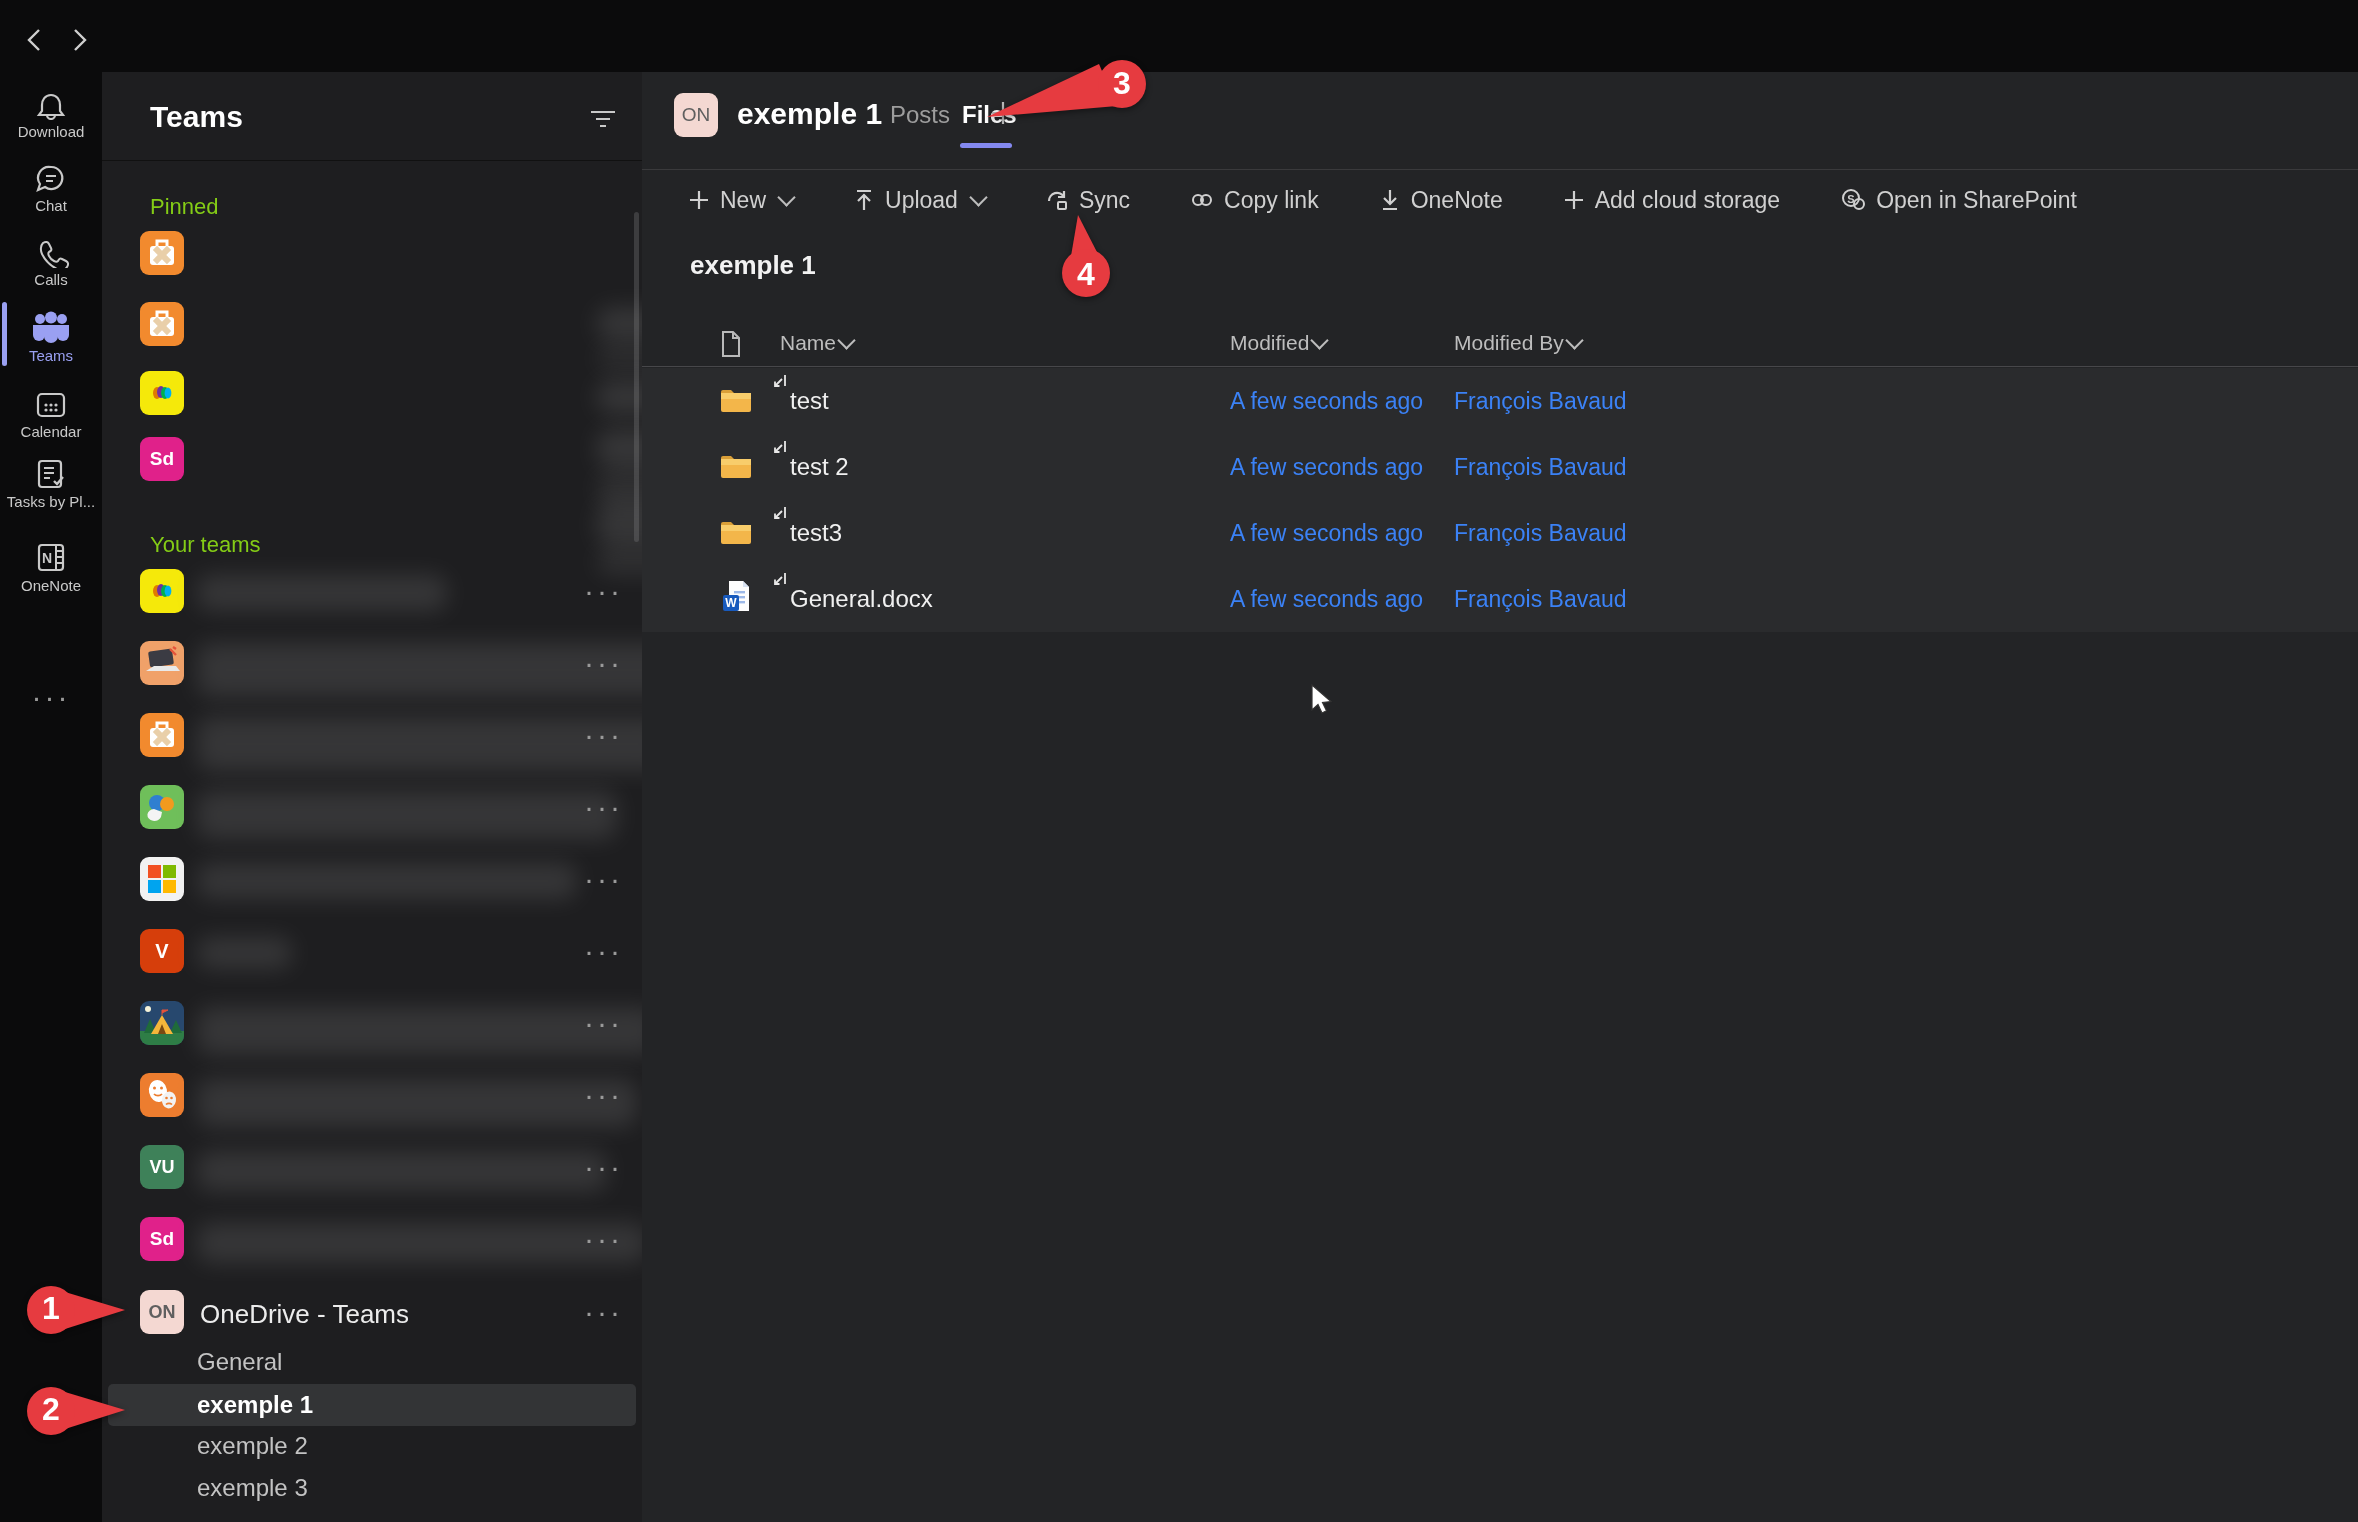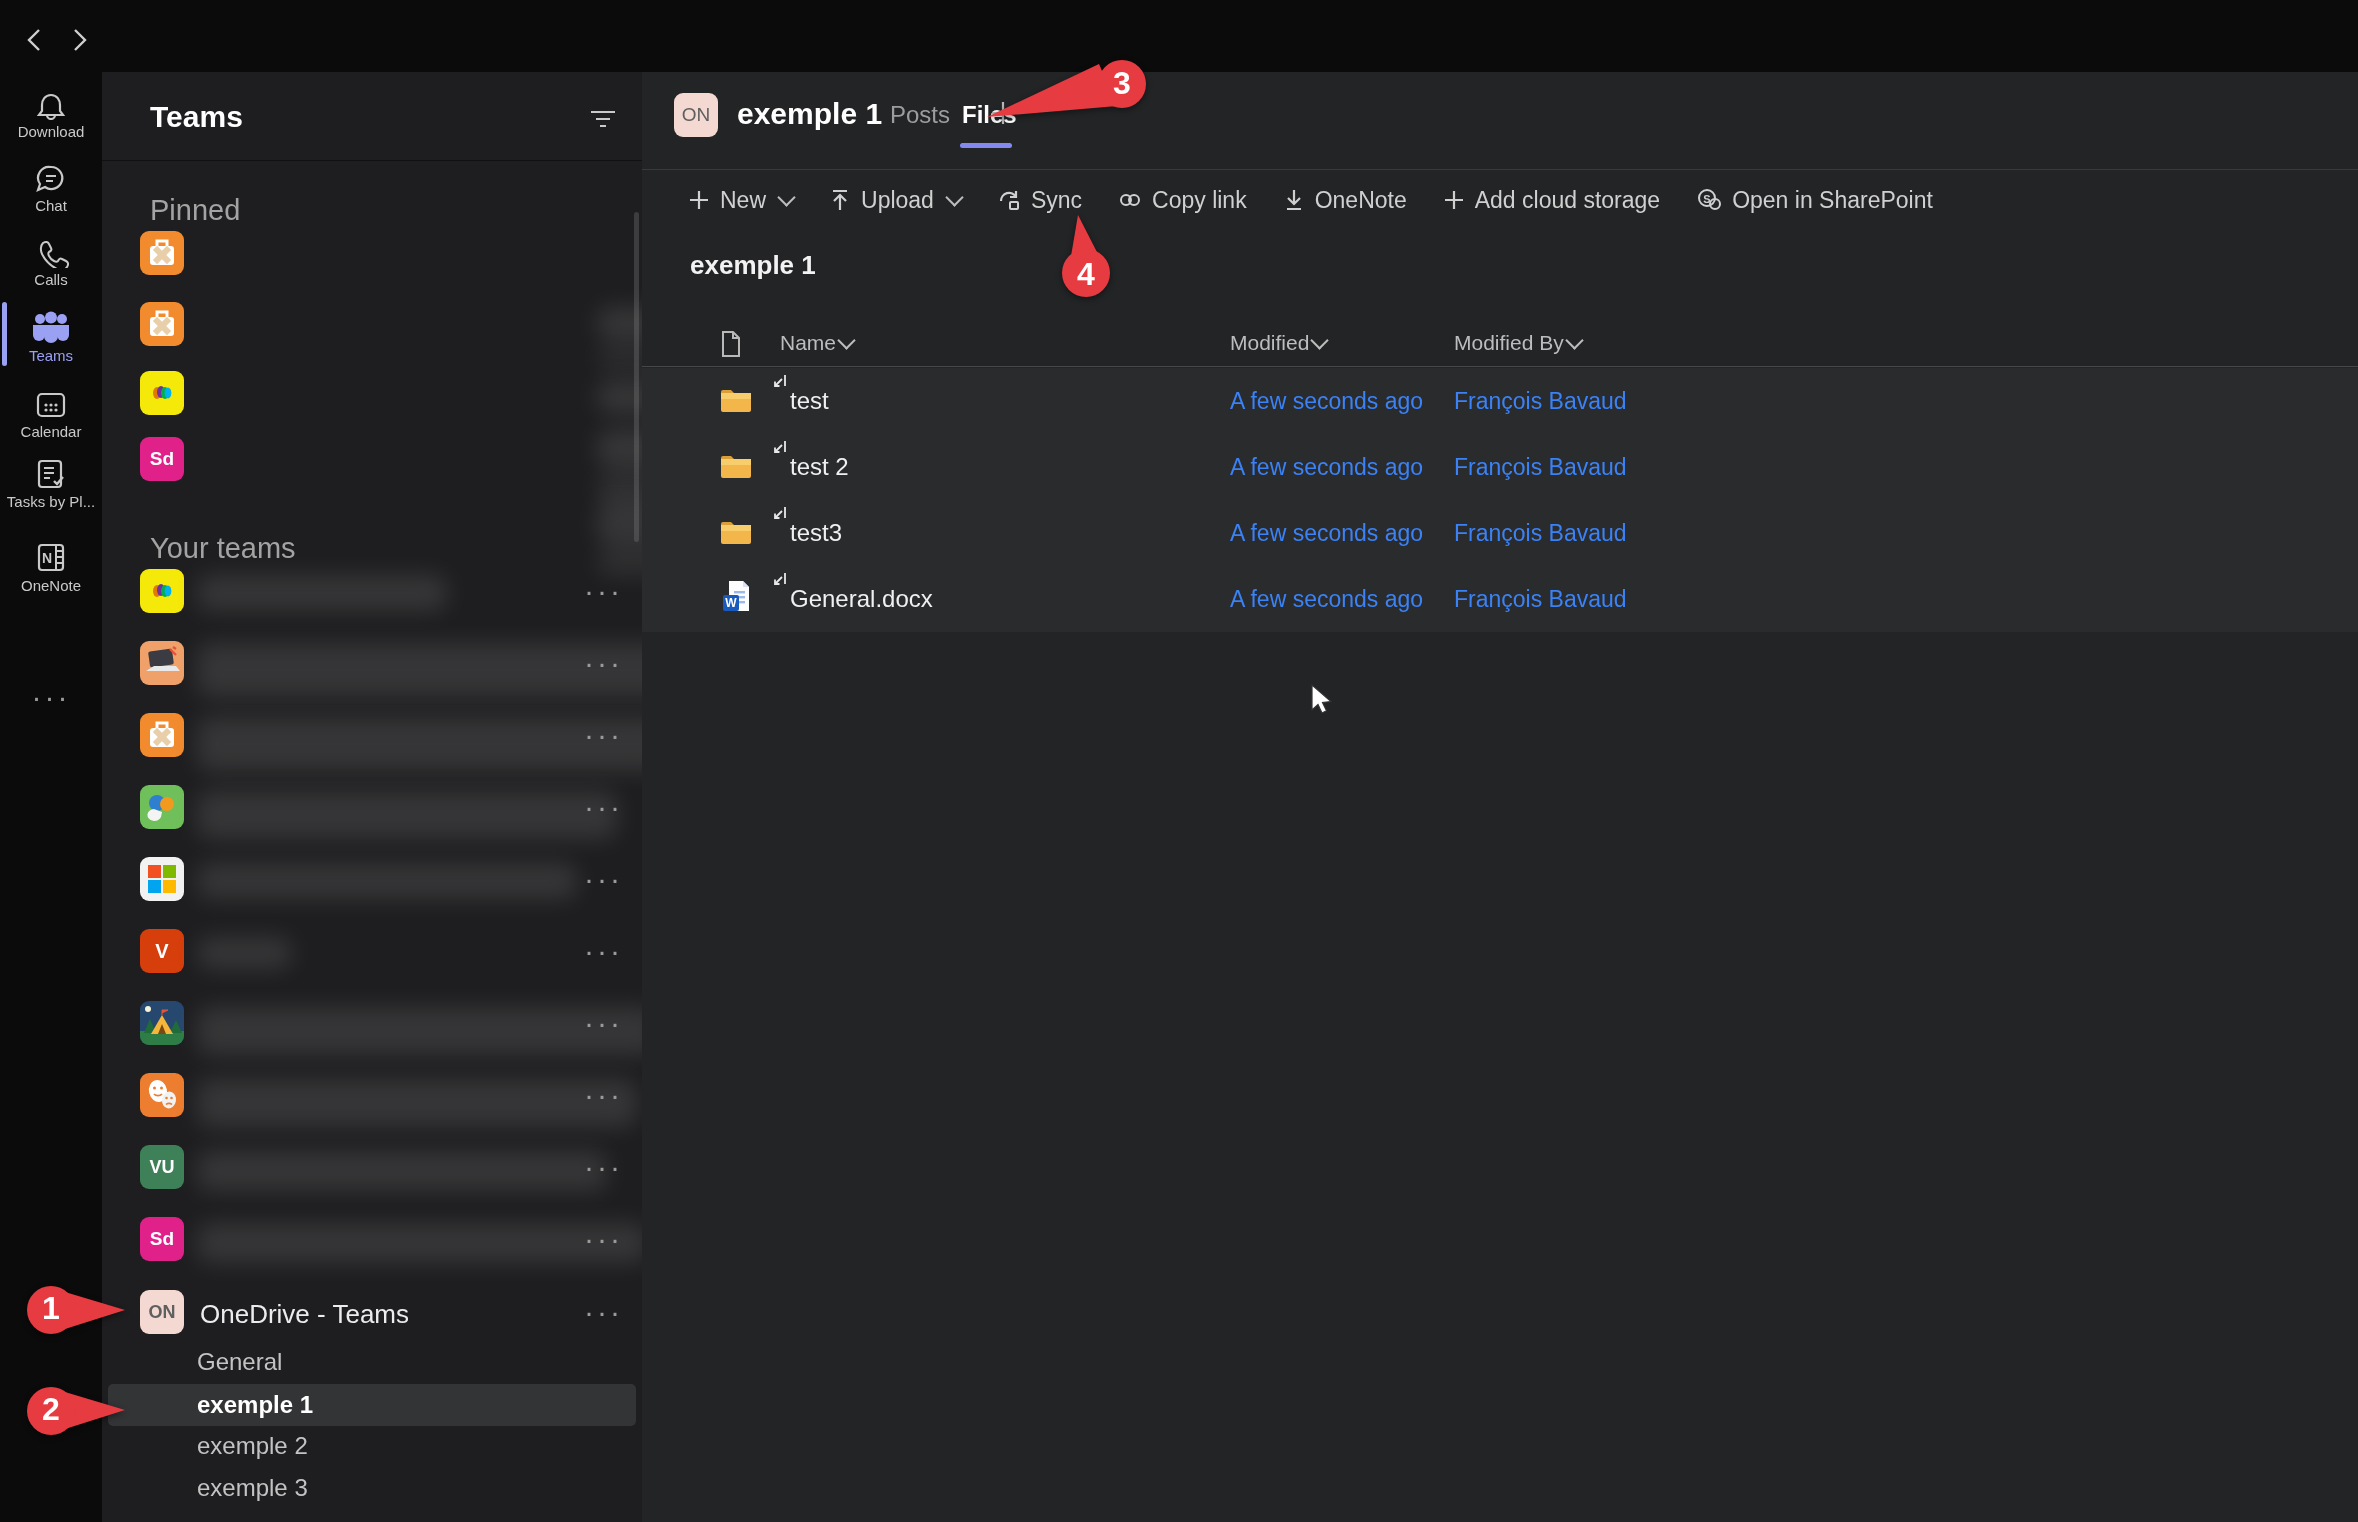--- a/index.html
+++ b/index.html
@@ -13,21 +13,21 @@
              display:flex;align-items:center;color:#a8a8a8;font-size:23px;}
   
   #rail{left:0;top:72px;width:102px;height:1450px;background:#0b0b0c;}
   .railitem{left:0;width:102px;text-align:center;}
   .raillabel{display:block;margin-top:3px;font-size:15px;color:#c9c9c9;}
   .railactive .raillabel{color:#9aa0f2;}
   .railbar{left:2px;width:5px;height:64px;background:#9aa0f2;border-radius:3px;}
   
   #sidebar{left:102px;top:72px;width:540px;height:1450px;background:#1e1e20;}
   .sbtitle{font-size:30px;font-weight:bold;color:#fff;}
-  .seclabel{font-size:29px;color:#a3a3a3;}
+  .seclabel{font-size:22px;color:#84cc16;}
   .ticon{width:44px;height:44px;border-radius:9px;display:flex;align-items:center;justify-content:center;
          font-weight:bold;color:#fff;overflow:hidden;}
   .blur{position:absolute;background:#8a8a8a;opacity:.22;filter:blur(11px);border-radius:14px;}
   .dots{color:#9a9a9a;font-size:30px;letter-spacing:3px;line-height:10px;}
   .chan{font-size:24px;color:#c3c3c3;}
   .chan.sel{color:#fff;font-weight:bold;}
   #chanHL{left:6px;width:528px;height:42px;background:#333436;border-radius:5px;}
   
   #main{left:642px;top:72px;width:1716px;height:1450px;background:#232426;}
   #mhead{left:0;top:0;width:1716px;height:97px;border-bottom:1px solid #3a3a3c;}
@@ -297,21 +297,21 @@
     <span class="tab abs" style="left:248px;top:29px;">Posts</span>
     <span class="tab active abs" style="left:320px;top:29px;">Files</span>
     <div id="tabline" class="abs"></div>
     <div class="abs" style="left:346px;top:26px;">
       <svg width="30" height="30">
           <path d="M15 4 v22 M4 15 h22" stroke="#b8b8b8" stroke-width="2.2"></path>
         </svg>
     </div>
   </div>
 
-  <div class="abs" style="left:46px;top:98px;height:60px;display:flex;align-items:center;gap:36px;">
+  <div class="abs" style="left:46px;top:98px;height:60px;display:flex;align-items:center;gap:60px;">
     <div class="tbtn">
       <svg width="22" height="22">
           <path d="M11 2 v18 M2 11 h18" stroke="#d0d0d0" stroke-width="2.2"></path>
         </svg>
       <span>New</span>
         <span class="chev"></span>
     </div>
     <div class="tbtn">
       <svg width="22" height="24">
           <path d="M4 3 h14 M11 7 v15 M5 13 l6 -6 l6 6" stroke="#d0d0d0" stroke-width="2.2" fill="none"></path>

